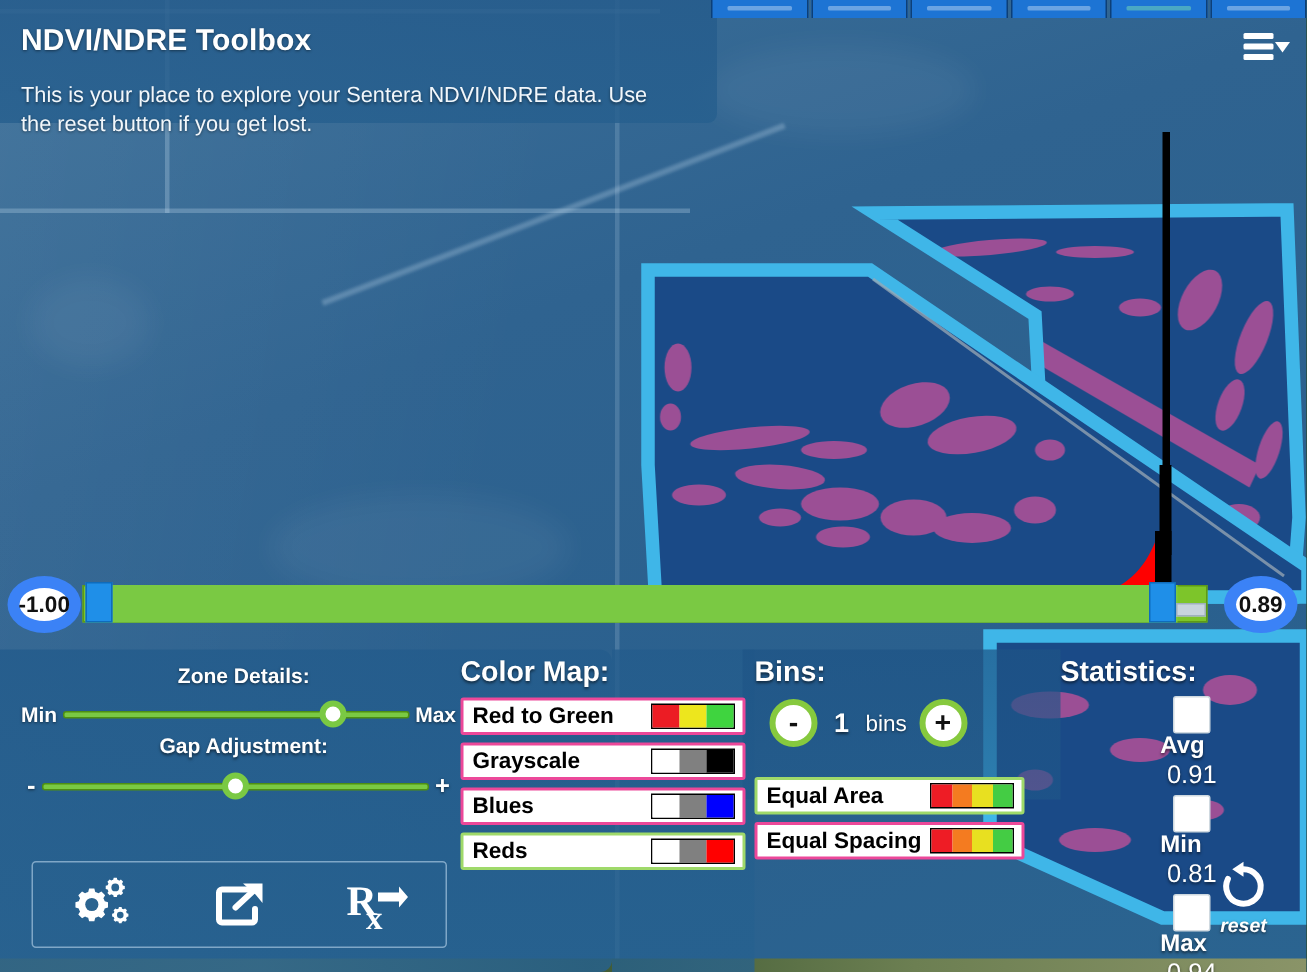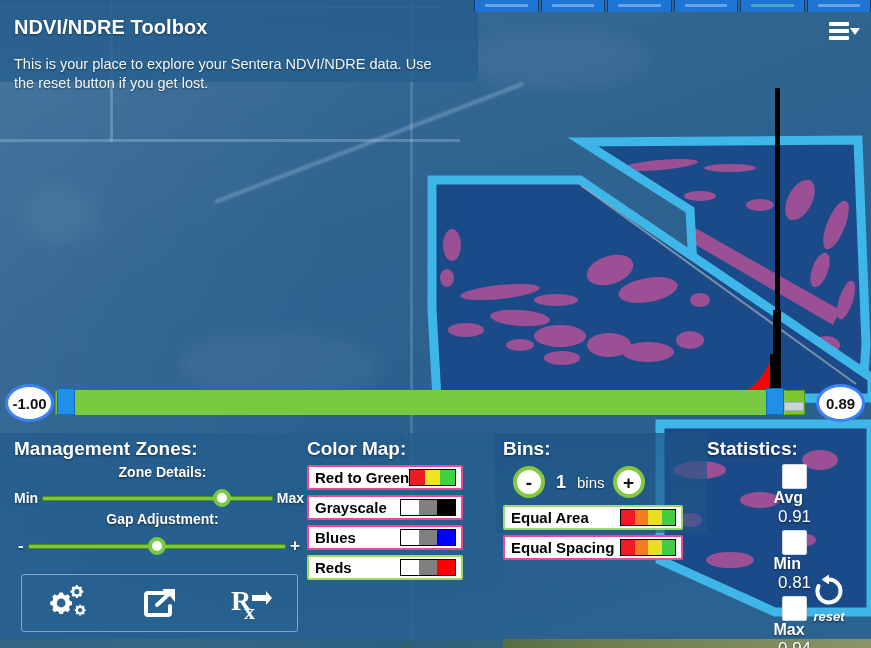--- a/index.html
+++ b/index.html
@@ -116,21 +116,21 @@
     background: #1f8fe8; border: 1px solid #0f6cbb; cursor: ew-resize;
   }
   .range-handle.left  { left: 57px; }
   .range-handle.right { left: 766px; }
   .range-stub {
     position: absolute; left: 784px; top: 18px; width: 20px; height: 9px;
     background: #c8d4dd; border: 1px solid #9fb0bd;
   }
   .range-bubble {
     position: absolute; top: 0; width: 49px; height: 38px; border-radius: 50%;
-    background: #ffffff; border: 3px solid #3b82f6;
+    background: #ffffff; border: 8px solid #3b82f6;
     display: flex; align-items: center; justify-content: center;
     font-size: 15px; font-weight: bold; color: #111;
   }
   .range-bubble.left { left: 5px; }
   .range-bubble.right { left: 816px; }
 
   
   .controls {
     position: absolute; left: 0; bottom: 0; width: 871px; height: 215px; z-index: 18;
   }
@@ -177,21 +177,21 @@
   }
   .gap-label { margin: 12px 0 0 7px; }
   .icon-row {
     position: absolute; left: 7px; top: 136px; width: 277px; height: 58px;
     border: 1px solid rgba(200,225,245,.55); border-radius: 3px;
     display: flex; align-items: center; justify-content: space-around;
   }
   .icon-btn { cursor: pointer; display: flex; align-items: center; justify-content: center; }
 
   
-  .cmap { position: absolute; left: 307px; top: 5px; width: 156px; }
+  .cmap { position: absolute; left: 307px; top: 5px; width: 190px; }
   .cmap .section-title { margin-bottom: 5px; }
   .cm-item {
     position: relative; height: 25px; margin-bottom: 5px; display: flex;
     align-items: center; background: #ffffff; border: 2px solid #ec4899;
     border-radius: 2px; cursor: pointer; overflow: hidden;
   }
   .cm-item.selected { border-color: #9fd96a; }
   .cm-item .cm-label {
     flex: 1; font-size: 15px; font-weight: bold; color: #000; padding-left: 6px;
     white-space: nowrap;
@@ -212,21 +212,21 @@
     justify-content: center; font-size: 19px; font-weight: bold; color: #111;
     cursor: pointer; line-height: 1;
   }
   .bin-count {
     font-size: 18px; font-weight: bold; color: #fff;
     text-shadow: 0 1px 2px rgba(0,0,0,.55); min-width: 16px; text-align: center;
   }
   .bin-unit {
     font-size: 15px; color: #fff; text-shadow: 0 1px 2px rgba(0,0,0,.55);
   }
-  .bin-mode { margin-top: 7px; }
+  .bin-mode { margin-top: 20px; }
 
   
   .stats { position: absolute; left: 695px; top: 5px; width: 175px; margin-left: 12px; }
   .stats .section-title { margin-bottom: 4px; }
   .stat-row { display: flex; align-items: center; margin-bottom: 3px; flex-direction: column; }
   .stat-box {
     width: 25px; height: 25px; background: #ffffff; border: 1px solid #cfd9e0;
     border-radius: 2px; cursor: pointer;
   }
   .stat-name {
@@ -386,21 +386,20 @@
     <div class="range-bubble left">-1.00</div>
     <div class="range-bubble right">0.89</div>
   </div>
 
   <div class="controls">
     <div class="panel-bg"></div>
     <div class="panel-bg2"></div>
     <div class="panel-bg3"></div>
 
     <div class="mz">
-      <div class="section-title">Management Zones:</div>
       <div class="sub-label">Zone Details:</div>
 
       <div class="srow">
         <span class="end">Min</span>
         <div class="slider">
           <div class="bar"></div>
           <div class="thumb" style="left:78%"></div>
         </div>
         <span class="end">Max</span>
       </div>

